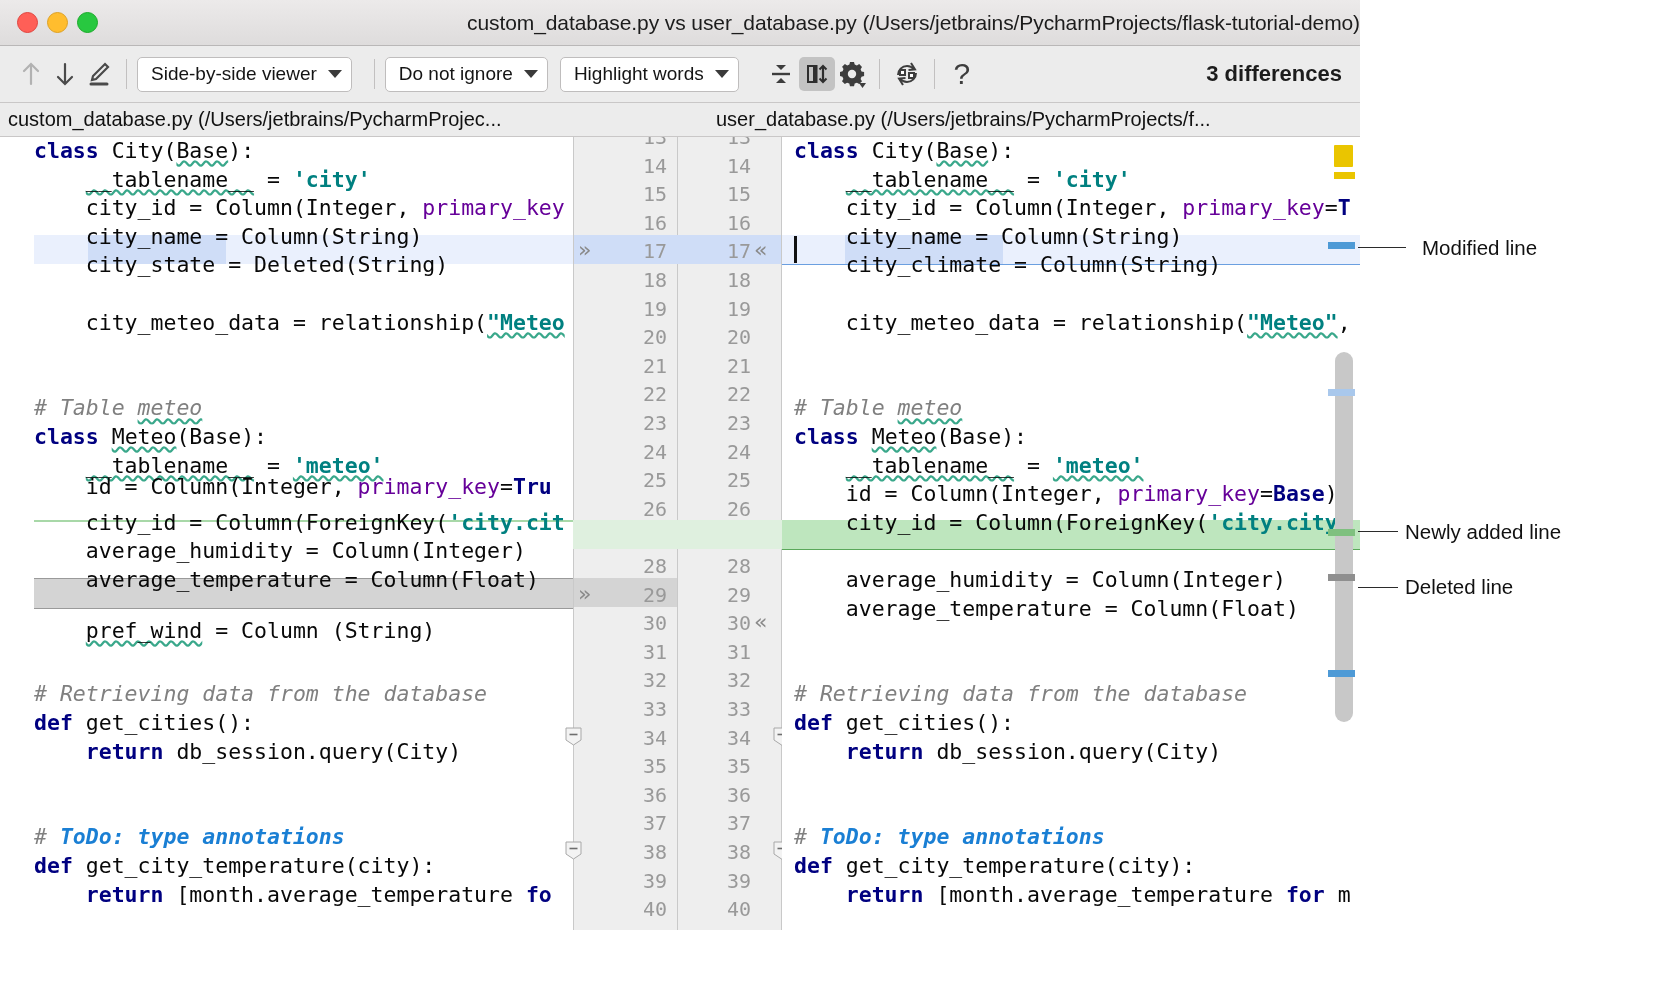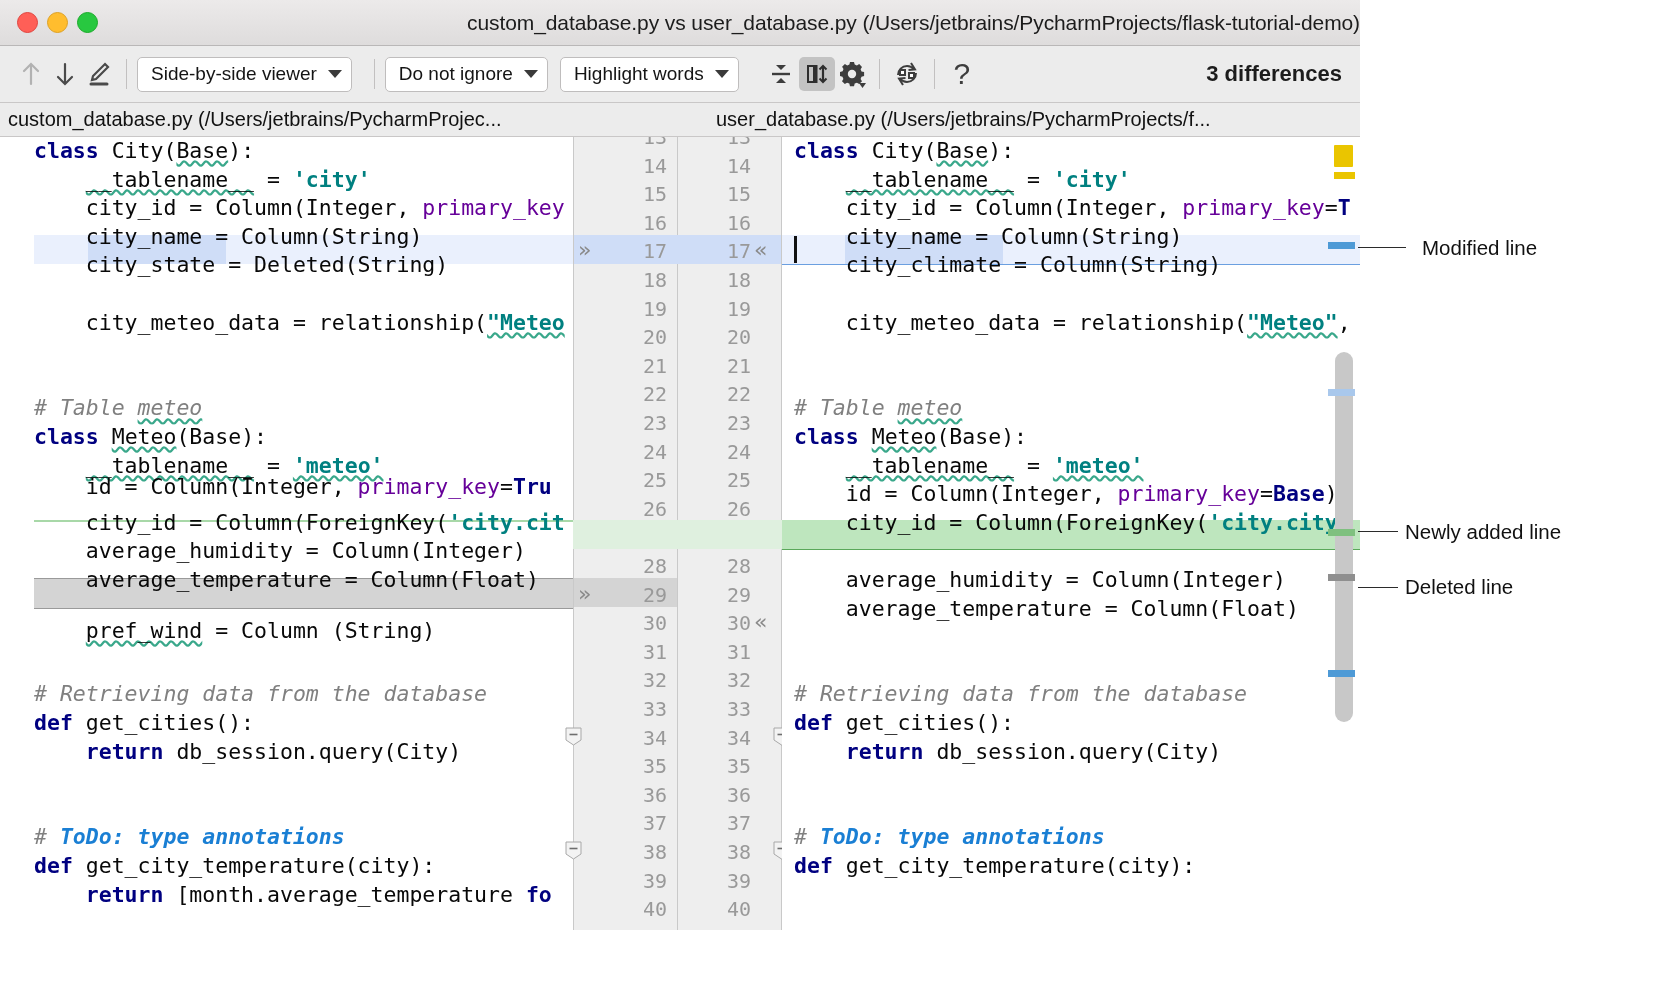--- a/index.html
+++ b/index.html
@@ -432,20 +432,21 @@
         <div class="code" style="left:12px;top:314.6px;">    <span class="wavy">__tablename__</span> = <span class="str wavy">'meteo'</span></div>
         <div class="code" style="left:12px;top:343.2px;">    id = Column(Integer, <span class="param">primary_key</span>=<span class="kw">Base</span>)</div>
         <div class="code" style="left:12px;top:371.8px;">    city_id = Column(ForeignKey(<span class="str">'city.city_</span></div>
         <div class="code" style="left:12px;top:429px;">    average_humidity = Column(Integer)</div>
         <div class="code" style="left:12px;top:457.6px;">    average_temperature = Column(Float)</div>
         <div class="code cmt" style="left:12px;top:543.4px;"># Retrieving data from the database</div>
         <div class="code" style="left:12px;top:572px;"><span class="kw">def</span> get_cities():</div>
         <div class="code" style="left:12px;top:600.6px;">    <span class="kw">return</span> db_session.query(City)</div>
         <div class="code" style="left:12px;top:686.4px;"><span class="cmt">#</span> <span class="todo">ToDo: type annotations</span></div>
         <div class="code" style="left:12px;top:715px;"><span class="kw">def</span> get_city_temperature(city):</div>
+        <div class="code" style="left:12px;top:743.6px;">    <span class="kw">return</span> [month.average_temperature <span class="kw">for</span> m</div>
       </div>
 
       <div class="markbar right">
         <div class="mb-track" style="top:215px;height:370px;"></div>
         <div class="mk sq" style="top:8px;background:#eac500;"></div>
         <div class="mk" style="top:35px;left:8px;width:21px;background:#eac500;"></div>
         <div class="mk" style="top:105px;left:2px;width:27px;background:#4e9ad6;"></div>
         <div class="mk" style="top:252px;left:2px;width:27px;background:#a9c8ec;"></div>
         <div class="mk" style="top:392px;left:2px;width:27px;background:#7fc07f;"></div>
         <div class="mk" style="top:437px;left:2px;width:27px;background:#8f8f8f;"></div>

